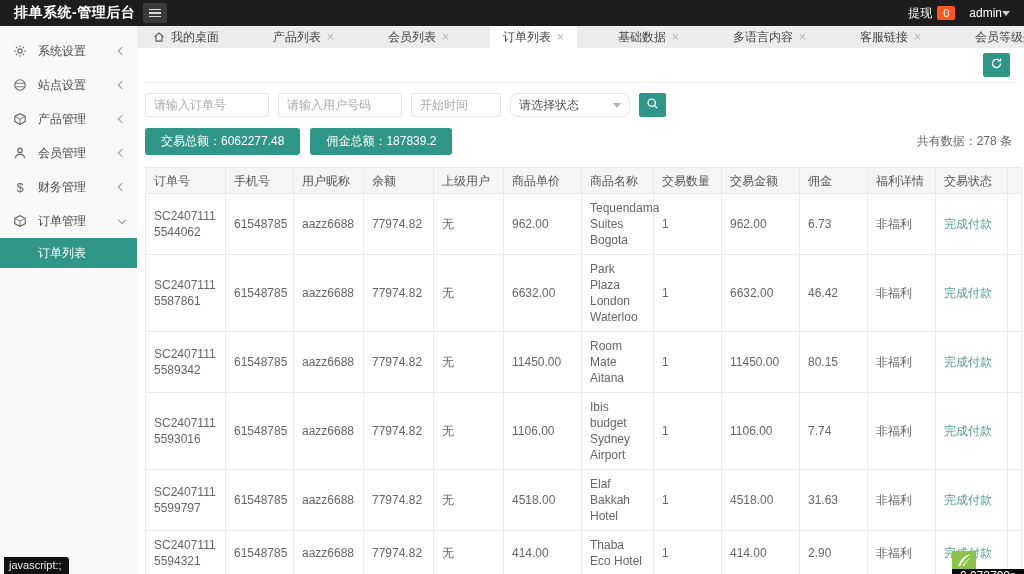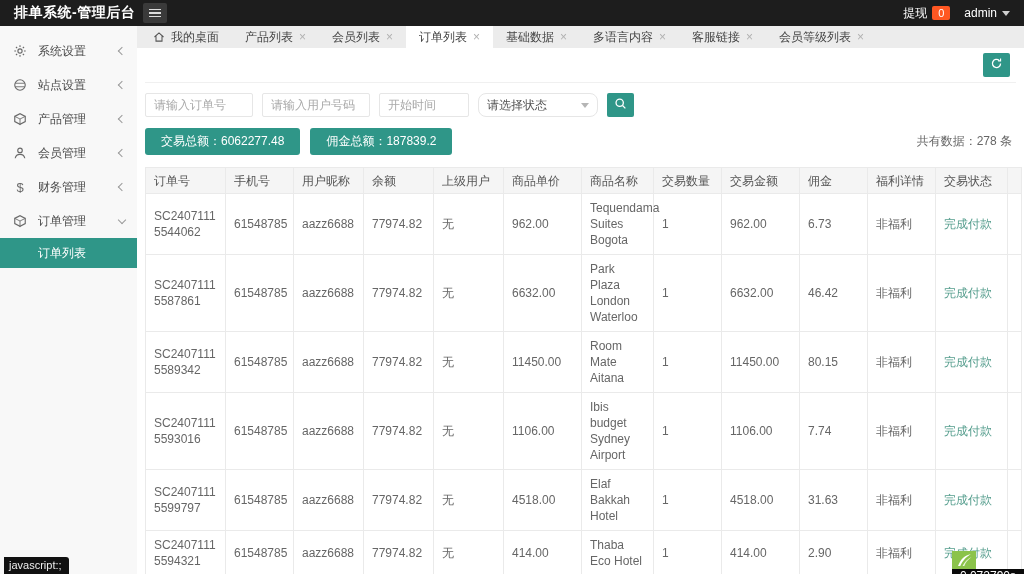--- a/index.html
+++ b/index.html
@@ -8,50 +8,50 @@
 
   
   .topbar { height:26px; background:#1d1d1d; display:flex; align-items:center; color:#fff; position:relative; }
   .topbar-title { font-size:14px; font-weight:bold; padding:0 14px; letter-spacing:.5px; white-space:nowrap; width:143px; }
   .hamburger { width:24px; height:20px; background:#3a3a3a; border-radius:2px; display:flex; align-items:center; justify-content:center; cursor:pointer; }
   .hamburger .bars { display:inline-block; width:12px; }
   .hamburger .bars i { display:block; height:1.5px; background:#dcdcdc; margin:2px 0; }
   .topbar-right { margin-left:auto; display:flex; align-items:center; gap:14px; padding-right:14px; }
   .withdraw { display:flex; align-items:center; gap:5px; cursor:pointer;margin-left:18px; }
   .badge-orange { background:#ff5722; color:#fff; font-size:11px; padding:1px 6px; border-radius:2px; }
-  .admin { display:flex; align-items:center; gap:5px; cursor:pointer; }
+  .admin { display:flex; align-items:center; cursor:pointer; }
   .caret-down { width:0; height:0; border-left:4px solid transparent; border-right:4px solid transparent; border-top:5px solid #cfcfcf; display:inline-block; }
 
   
   .main { display:flex; height:548px; }
   .sidebar { width:137px; background:#f8f8f8; flex:none; padding-top:8px; }
   .side-item { height:34px; display:flex; align-items:center; padding:0 12px; color:#4a4a4a; cursor:pointer; }
   .side-item .s-icon { width:16px; height:16px; margin-right:10px; display:flex; align-items:center; justify-content:center; color:#6a6a6a; }
   .side-item .s-label { flex:1; }
   .chev { width:6px; height:6px; border-left:1px solid #9a9a9a; border-bottom:1px solid #9a9a9a; display:inline-block; }
   .chev.left { transform:rotate(45deg); }
   .chev.down { transform:rotate(-45deg); margin-top:-3px; }
   .side-sub-active { height:30px; background:#2f9688; color:#fff; display:flex; align-items:center; padding-left:38px; cursor:pointer; }
 
   .content { flex:1; display:flex; flex-direction:column; min-width:0; }
 
   
-  .tabstrip { height:22px; background:#ececec; display:flex; align-items:stretch; padding-left:3px; }
+  .tabstrip { height:22px; background:#ececec; display:flex; align-items:stretch; padding-left:3px;gap:28px; }
   .tab { display:flex; align-items:center; gap:6px; padding:0 13px; color:#444; cursor:pointer; white-space:nowrap; }
   .tab .close { color:#b1b1b1; font-size:12px; line-height:1; }
   .tab.active { background:#fff; }
   .home-icon { display:flex; align-items:center; }
 
   
   .card { background:#fff; flex:1; padding:0 8px; overflow:hidden; }
   .toolbar { height:35px; display:flex; align-items:center; justify-content:flex-end; border-bottom:1px solid #f0f0f0; padding:4px 6px; }
   .btn-teal { background:#2f9688; border:none; color:#fff; width:27px; height:24px; border-radius:2px; display:flex; align-items:center; justify-content:center; cursor:pointer; }
 
   .filters { display:flex; align-items:center; gap:9px; margin:10px 0 0 0; }
-  .filters input { width:108px; height:24px; border:1px solid #e6e6e6; border-radius:2px; padding:0 8px; font-size:12px; color:#555; outline:none; }
+  .filters input { width:124px; height:24px; border:1px solid #e6e6e6; border-radius:2px; padding:0 8px; font-size:12px; color:#555; outline:none; }
   .filters input::placeholder { color:#a9a9a9; }
   .filters input.time { width:90px; }
   .select { width:120px; height:24px; border:1px solid #e6e6e6; border-radius:8px; display:flex; align-items:center; padding:0 8px; color:#555; cursor:pointer; background:#fff; }
   .select .sel-text { flex:1; }
   .select .caret { width:0; height:0; border-left:4px solid transparent; border-right:4px solid transparent; border-top:5px solid #b5b5b5; }
 
   .stats { display:flex; align-items:center; margin-top:11px; gap:10px; }
   .stat-badge { background:#2f9688; color:#fff; padding:5px 16px; border-radius:3px; font-size:12px; }
   .count { margin-left:auto; color:#666; padding-right:4px; }
 

